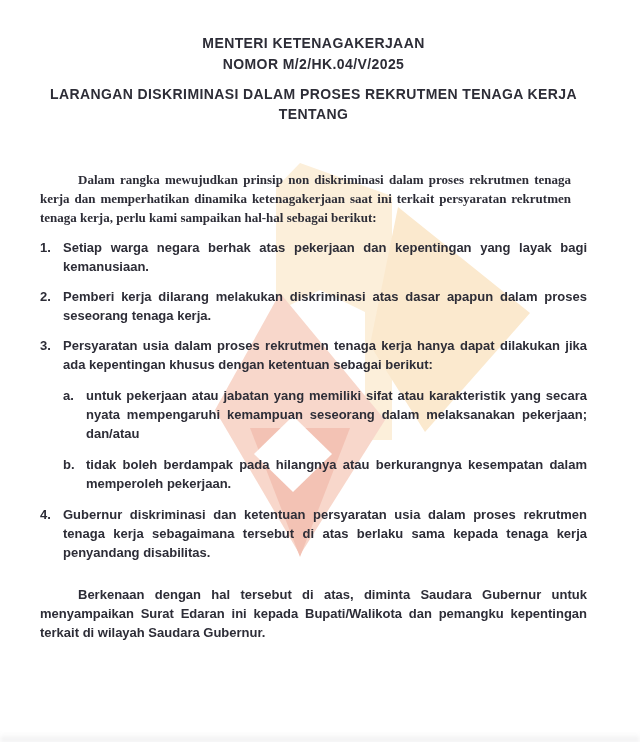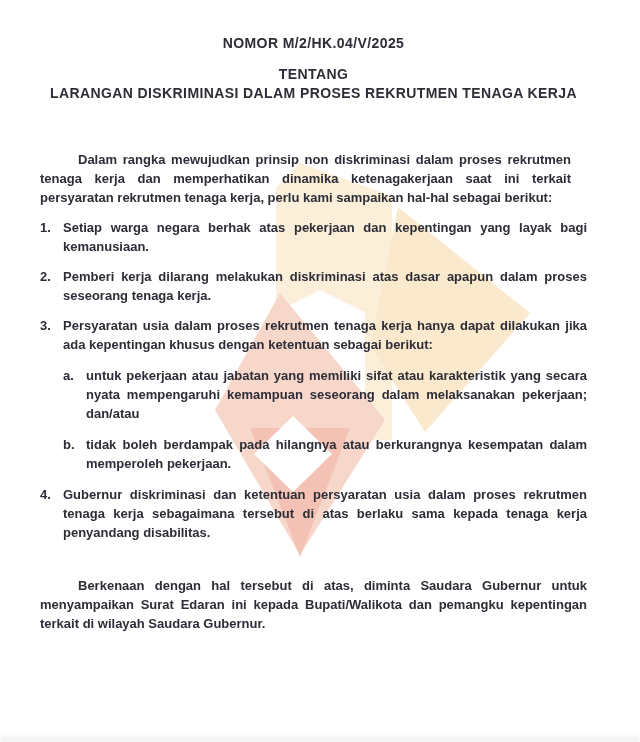--- a/index.html
+++ b/index.html
@@ -24,29 +24,29 @@
   .doc-subject{
     margin-top:11px;
     text-align:center;
     font-size:14px;font-weight:700;letter-spacing:.4px;
     line-height:19.5px;
   }
   .body-text{
     font-size:13px;font-weight:600;line-height:19px;
     text-align:justify;
   }
-  p.opening{margin:46px 16px 0 0;text-indent:38px;}
+  p.opening{margin:46px 16px 0 0;text-indent:38px;font-family:Liberation Serif, serif;}
   .list{margin-top:11px;}
   .li{display:flex;margin-bottom:11px;}
   .li .num{flex:0 0 23px;}
   .li .txt{flex:1;text-align:justify;}
   .li.sub{padding-left:23px;margin-bottom:12px;}
   .li.mb12{margin-bottom:12px;}
   .li.last{margin-bottom:0;}
-  p.closing{margin:34px 0 0 0;text-indent:38px;}
+  p.closing{margin:23px 0 0 0;text-indent:38px;}
   .bottom-blur{
     position:absolute;left:0;right:0;bottom:0;height:9px;z-index:2;
     background:linear-gradient(to bottom, rgba(255,255,255,0), rgba(125,125,135,.14));
     filter:blur(2px);
   }
 </style>
 </head>
 <body>
 
 <div class="page">
@@ -62,26 +62,27 @@
     <polygon points="280,293 385,420 300,555 215,410" fill="#f8d7cb"></polygon>
 
     <polygon points="250,428 350,428 300,557" fill="#f3c2b4"></polygon>
 
     <polygon points="293,416 332,454 293,492 254,454" fill="#ffffff"></polygon>
   </svg>
 
   <div class="content">
 
     <div class="doc-header">
+      <div>MENTERI KETENAGAKERJAAN</div>
       <div>NOMOR M/2/HK.04/V/2025</div>
     </div>
 
     <div class="doc-subject">
+      <div>LARANGAN DISKRIMINASI DALAM PROSES REKRUTMEN TENAGA KERJA</div>
       <div>TENTANG</div>
-      <div>LARANGAN DISKRIMINASI DALAM PROSES REKRUTMEN TENAGA KERJA</div>
     </div>
 
     <p class="body-text opening">Dalam rangka mewujudkan prinsip non diskriminasi dalam proses rekrutmen tenaga kerja dan memperhatikan dinamika ketenagakerjaan saat ini terkait persyaratan rekrutmen tenaga kerja, perlu kami sampaikan hal-hal sebagai berikut:</p>
 
     <div class="list body-text">
 
       <div class="li">
         <span class="num">1.</span>
         <span class="txt">Setiap warga negara berhak atas pekerjaan dan kepentingan yang layak bagi kemanusiaan.</span>
       </div>

